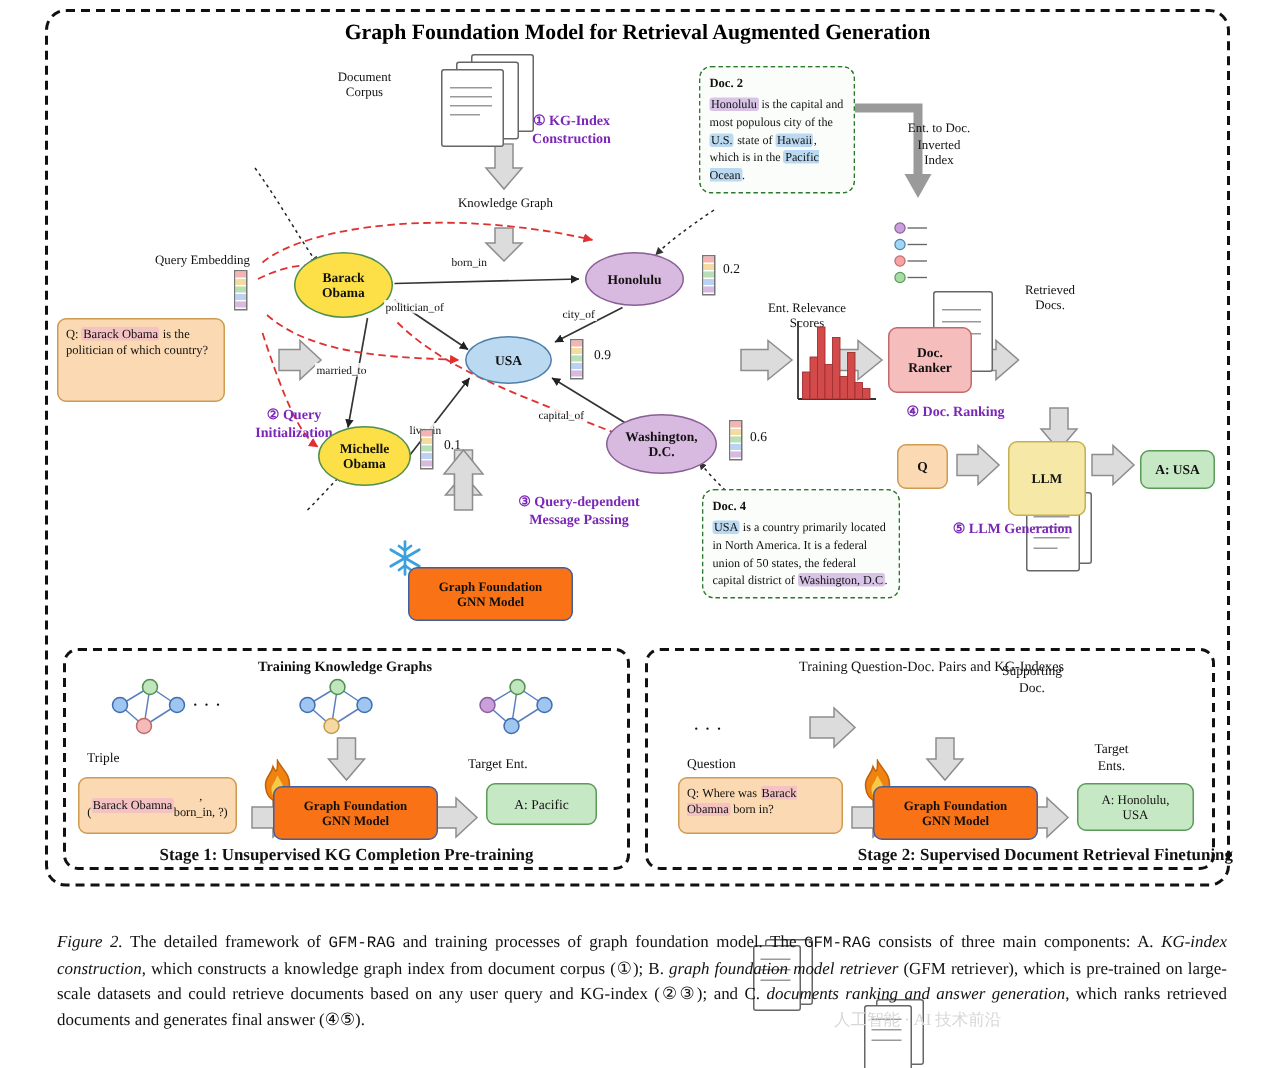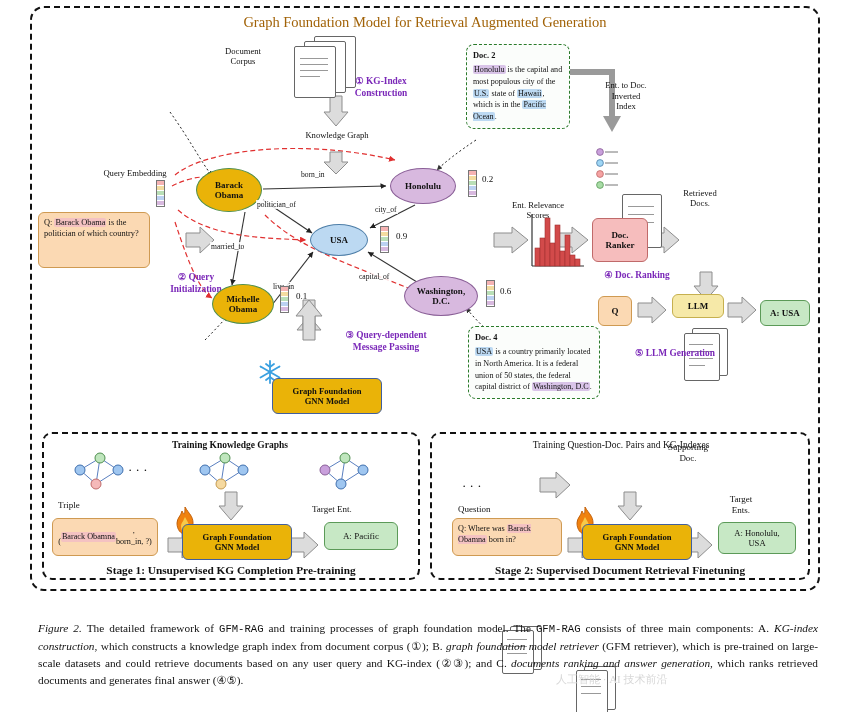--- a/index.html
+++ b/index.html
@@ -2,48 +2,48 @@
 <html><head>
 <meta charset="utf-8">
 <style>
   html,body{margin:0;padding:0;}
   body{width:850px;height:712px;background:#ffffff;font-family:"Liberation Serif",serif;position:relative;overflow:hidden;}
   .canvas{position:absolute;left:0;top:0;width:850px;height:712px;}
   .abs{position:absolute;box-sizing:border-box;}
 
   
   #outer-frame{left:30px;top:6px;width:790px;height:585px;border:2px dashed #111;border-radius:14px;}
-  #top-panel-title{left:0;right:0;top:14px;text-align:center;font-size:14.5px;font-weight:normal;font-family:"Liberation Serif",serif;color:#a16207;}
+  #top-panel-title{left:0;right:0;top:14px;text-align:center;font-size:14.5px;font-weight:bold;font-family:"Liberation Serif",serif;color:#000000;}
 
   .stage-box{border:2px dashed #111;border-radius:10px;}
   #stage1-box{left:42px;top:432px;width:378px;height:148px;}
   #stage2-box{left:430px;top:432px;width:380px;height:148px;}
   .stage-caption{font-size:11.3px;font-weight:bold;text-align:center;color:#111;}
 
   
   .note{border:1.4px dashed #2a7a2a;border-radius:8px;background:#fbfdfb;padding:5px 6px;font-size:8.1px;line-height:1.45;color:#111;font-family:"Liberation Serif",serif;}
   .note-title{font-size:8.4px;font-weight:bold;color:#111;margin-bottom:2px;}
   .hl-green{background:#bfe6bd;border-radius:2px;padding:0 1px;}
   .hl-blue{background:#bcd9f2;border-radius:2px;padding:0 1px;}
   .hl-purple{background:#d9c4e8;border-radius:2px;padding:0 1px;}
   .hl-pink{background:#f4c2c2;border-radius:2px;padding:0 1px;}
 
   
   .ellipse{border-radius:50%;display:flex;align-items:center;justify-content:center;text-align:center;font-size:9px;line-height:1.15;font-weight:bold;border:1.5px solid #555;color:#111;}
-  .e-green{background:#eab308;border-color:#4f8f4f;}
+  .e-green{background:#fde047;border-color:#4f8f4f;}
   .e-purple{background:#d8b9df;border-color:#8a5f97;}
   .e-blue{background:#bcd9f2;border-color:#4f7fa8;}
 
   
   .box{border:1.5px solid #666;border-radius:6px;display:flex;align-items:center;justify-content:center;text-align:center;font-size:9px;color:#111;}
   .b-orange{background:#fbd9b3;border-color:#cf9a52;}
   .b-pink{background:#f6bdbd;border-color:#c06a6a;}
   .b-yellow{background:#f6e9a8;border-color:#c6b04f;}
   .b-green{background:#c7e8c5;border-color:#5b9a58;}
-  .b-bluedark{background:#eab308;border-color:#415f9e;}
+  .b-bluedark{background:#f97316;border-color:#415f9e;}
 
   .label{font-size:8.6px;color:#111;text-align:center;}
   .step{font-size:9.4px;font-weight:bold;color:#7a27b8;text-align:center;line-height:1.25;}
   .edge-label{font-size:7.6px;color:#111;background:rgba(255,255,255,0.85);padding:0 1px;}
 
   
   .barstrip{display:flex;flex-direction:column;border:1px solid #777;width:9px;}
   .barstrip div{height:4px;border-bottom:1px solid #fff;}
 
   
@@ -319,21 +319,21 @@
   <div class="abs docstack" style="left:680px;top:216px;width:52px;height:56px;">
     <div class="doc-sheet" style="left:12px;top:0;width:34px;height:46px;"></div>
     <div class="doc-sheet" style="left:4px;top:5px;width:34px;height:46px;"></div>
     <div class="doc-line" style="left:9px;top:16px;width:24px;"></div>
     <div class="doc-line" style="left:9px;top:23px;width:24px;"></div>
     <div class="doc-line" style="left:9px;top:30px;width:24px;"></div>
     <div class="doc-line" style="left:9px;top:37px;width:16px;"></div>
   </div>
 
   <div class="abs box b-orange" style="left:598px;top:296px;width:34px;height:30px;font-weight:bold;">Q</div>
-  <div class="abs box b-yellow" style="left:672px;top:294px;width:52px;height:24px;font-weight:bold;">LLM</div>
+  <div class="abs box b-yellow" style="left:672px;top:294px;width:52px;height:50px;font-weight:bold;">LLM</div>
   <div class="abs box b-green" style="left:760px;top:300px;width:50px;height:26px;font-weight:bold;">A: USA</div>
   <div class="abs step" style="left:610px;top:348px;width:130px;">⑤ LLM Generation</div>
 
   <div class="abs step" style="left:318px;top:330px;width:136px;white-space:pre-line;">③ Query-dependent
 Message Passing</div>
   <div class="abs" style="left:256px;top:358px;width:28px;height:28px;">
     <svg width="28" height="28" viewBox="0 0 28 28">
       <g stroke="#3aa0e0" stroke-width="1.8" stroke-linecap="round">
         <line x1="14" y1="3" x2="14" y2="25"></line>
         <line x1="4.5" y1="8.5" x2="23.5" y2="19.5"></line>
@@ -395,21 +395,21 @@
     <svg width="26" height="30" viewBox="0 0 26 30">
       <path d="M13 1 C17 8 21 10 21 17 C21 24 17 28 13 28 C9 28 5 24 5 17 C5 12 9 10 10 5 C12 9 13 10 13 1 Z" fill="#f0820f" stroke="#c2600a" stroke-width="1"></path>
       <path d="M13 11 C15 15 17 17 17 20 C17 24 15 26 13 26 C11 26 9 24 9 20 C9 17 11 16 12 13 Z" fill="#f7c948"></path>
     </svg>
   </div>
   <div class="abs box b-bluedark" style="left:582px;top:524px;width:110px;height:36px;white-space:pre-line;font-size:8.6px;font-weight:bold;color:#101010;">Graph Foundation
 GNN Model</div>
   <div class="abs label" style="left:706px;top:494px;width:70px;line-height:1.2;font-size:9px;">Target<br>Ents.</div>
   <div class="abs box b-green" style="left:718px;top:522px;width:78px;height:32px;white-space:pre-line;font-size:8.6px;">A: Honolulu,
 USA</div>
-  <div class="abs stage-caption" style="left:430px;top:564px;width:380px;">Stage 2: Supervised Document Retrieval Finetuning</div>
+  <div class="abs stage-caption" style="left:442px;top:564px;width:380px;text-align:right;">Stage 2: Supervised Document Retrieval Finetuning</div>
 
   <div class="abs" id="caption">
     <span class="it">Figure 2.</span><span> The detailed framework of </span><span class="mono">GFM-RAG</span><span> and training processes of graph foundation model. The </span><span class="mono">GFM-RAG</span><span> consists of three main components: A. </span><span class="it">KG-index construction</span><span>, which constructs a knowledge graph index from document corpus (①); B. </span><span class="it">graph foundation model retriever</span><span> (GFM retriever), which is pre-trained on large-scale datasets and could retrieve documents based on any user query and KG-index (②③); and C. </span><span class="it">documents ranking and answer generation</span><span>, which ranks retrieved documents and generates final answer (④⑤).</span>
   </div>
 
   <div class="wm" style="left:556px;top:672px;">人工智能 · AI 技术前沿</div>
 
 </div>
 
 </body></html>

